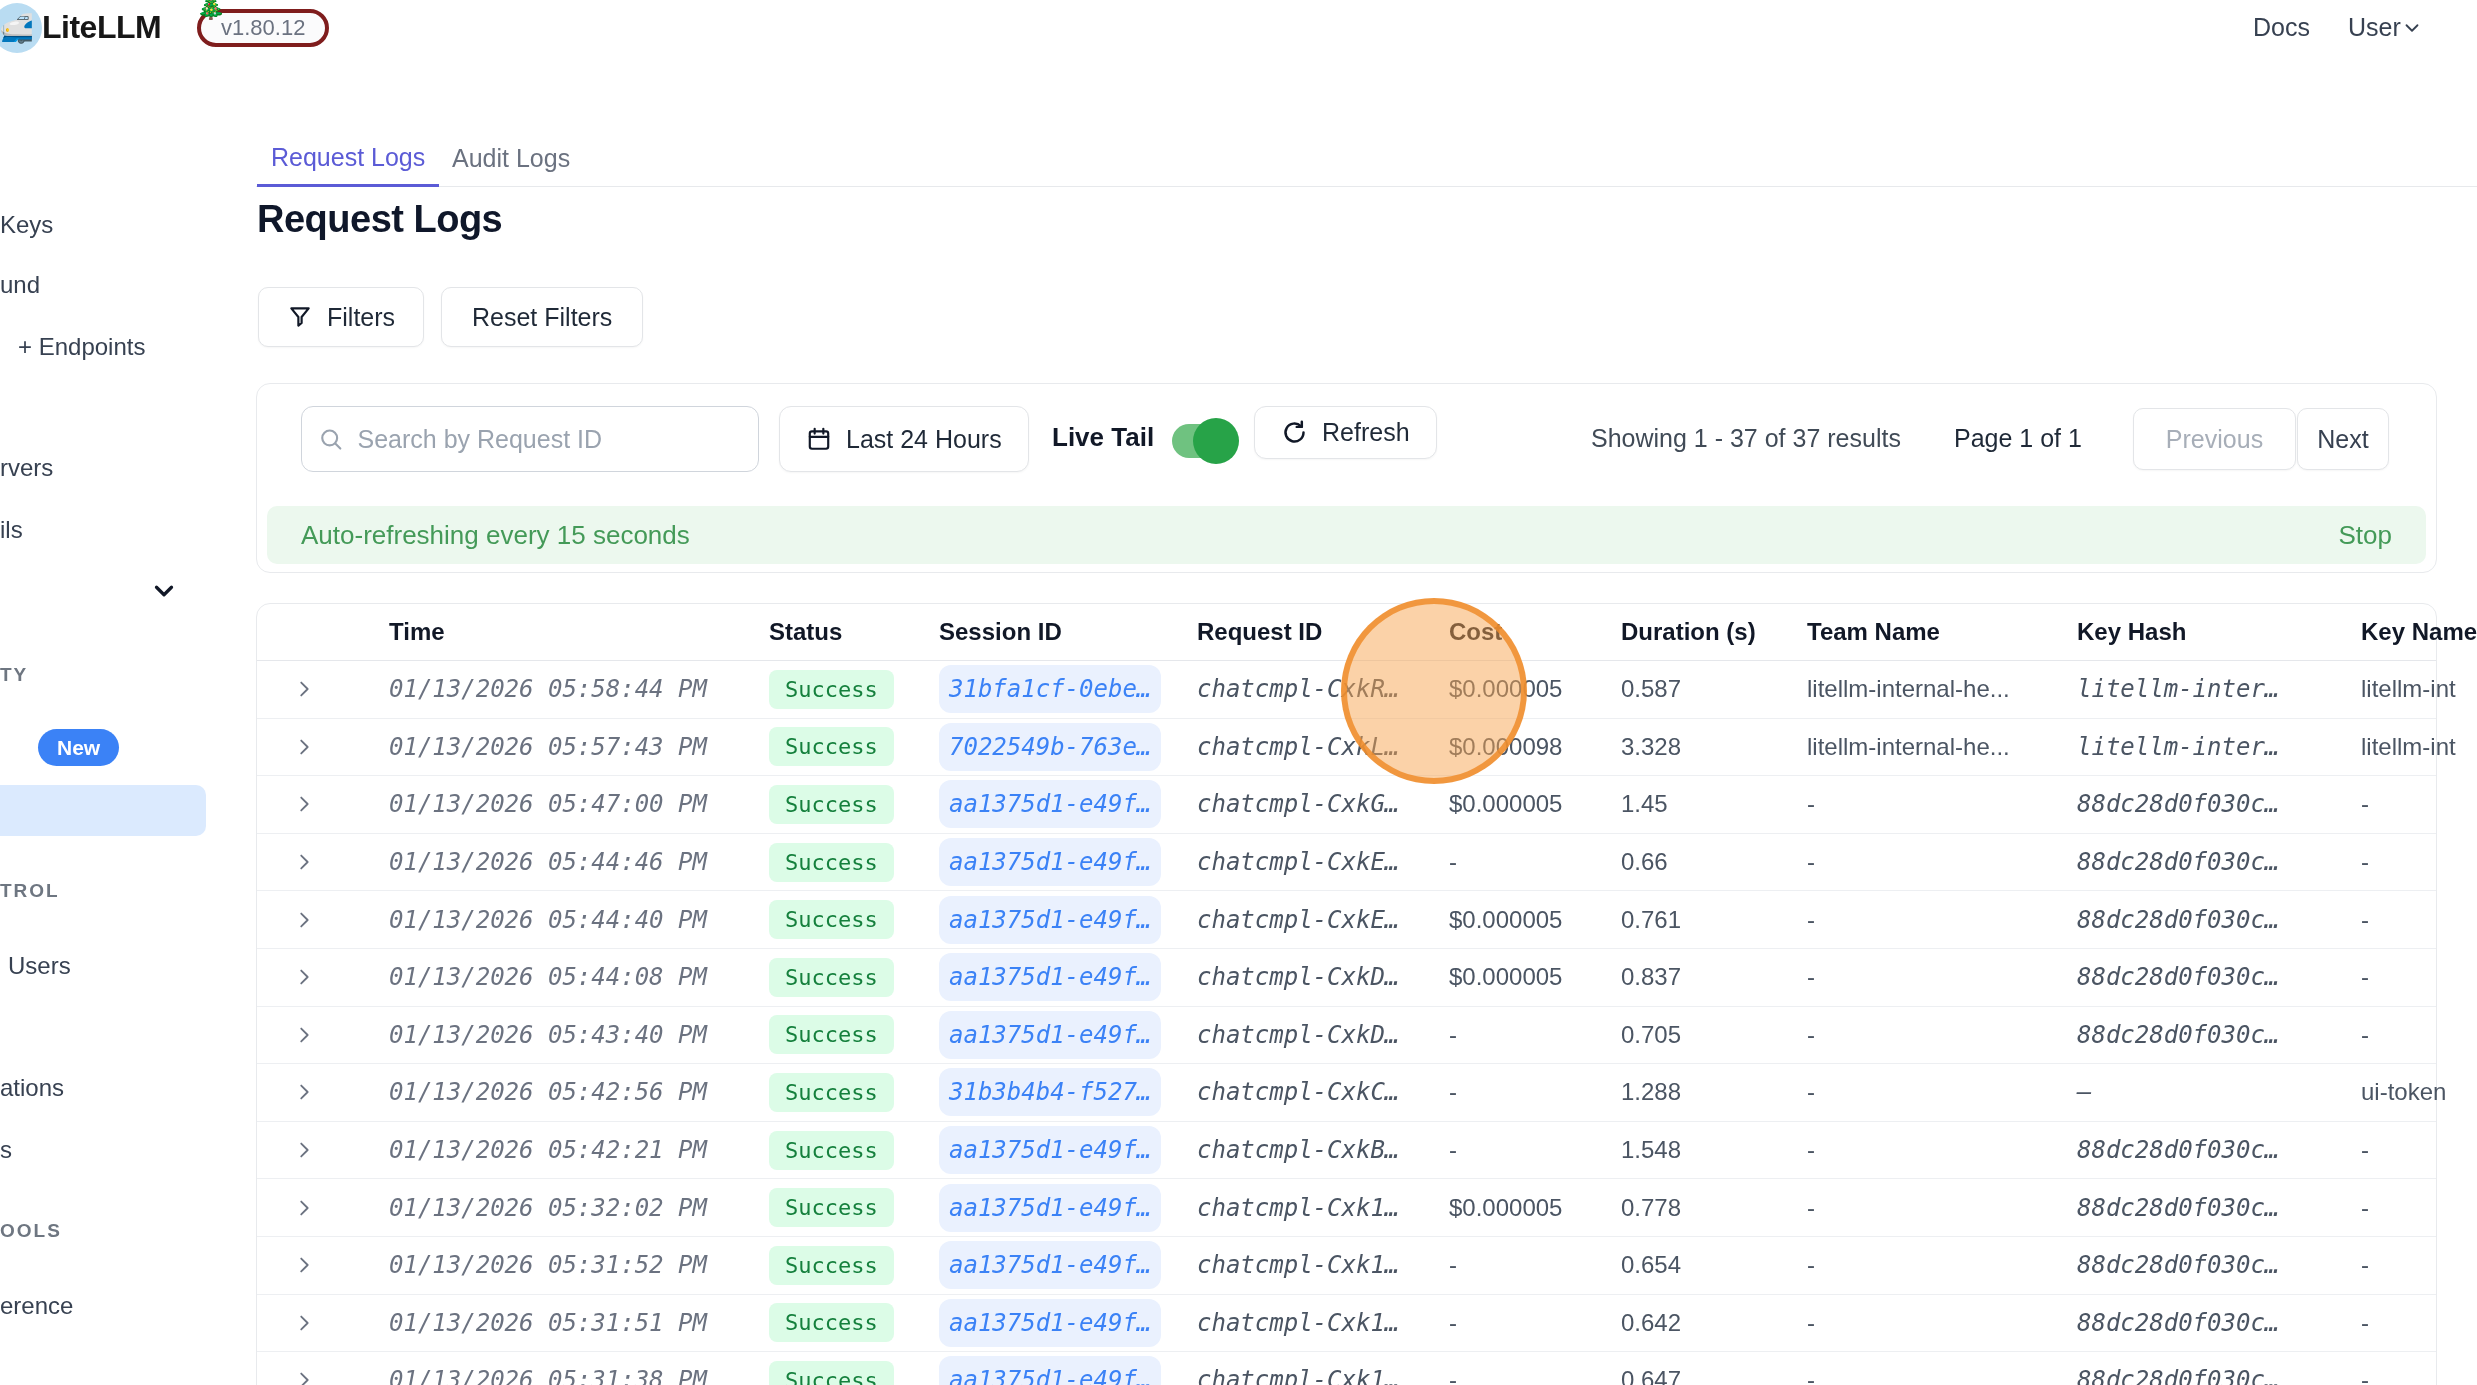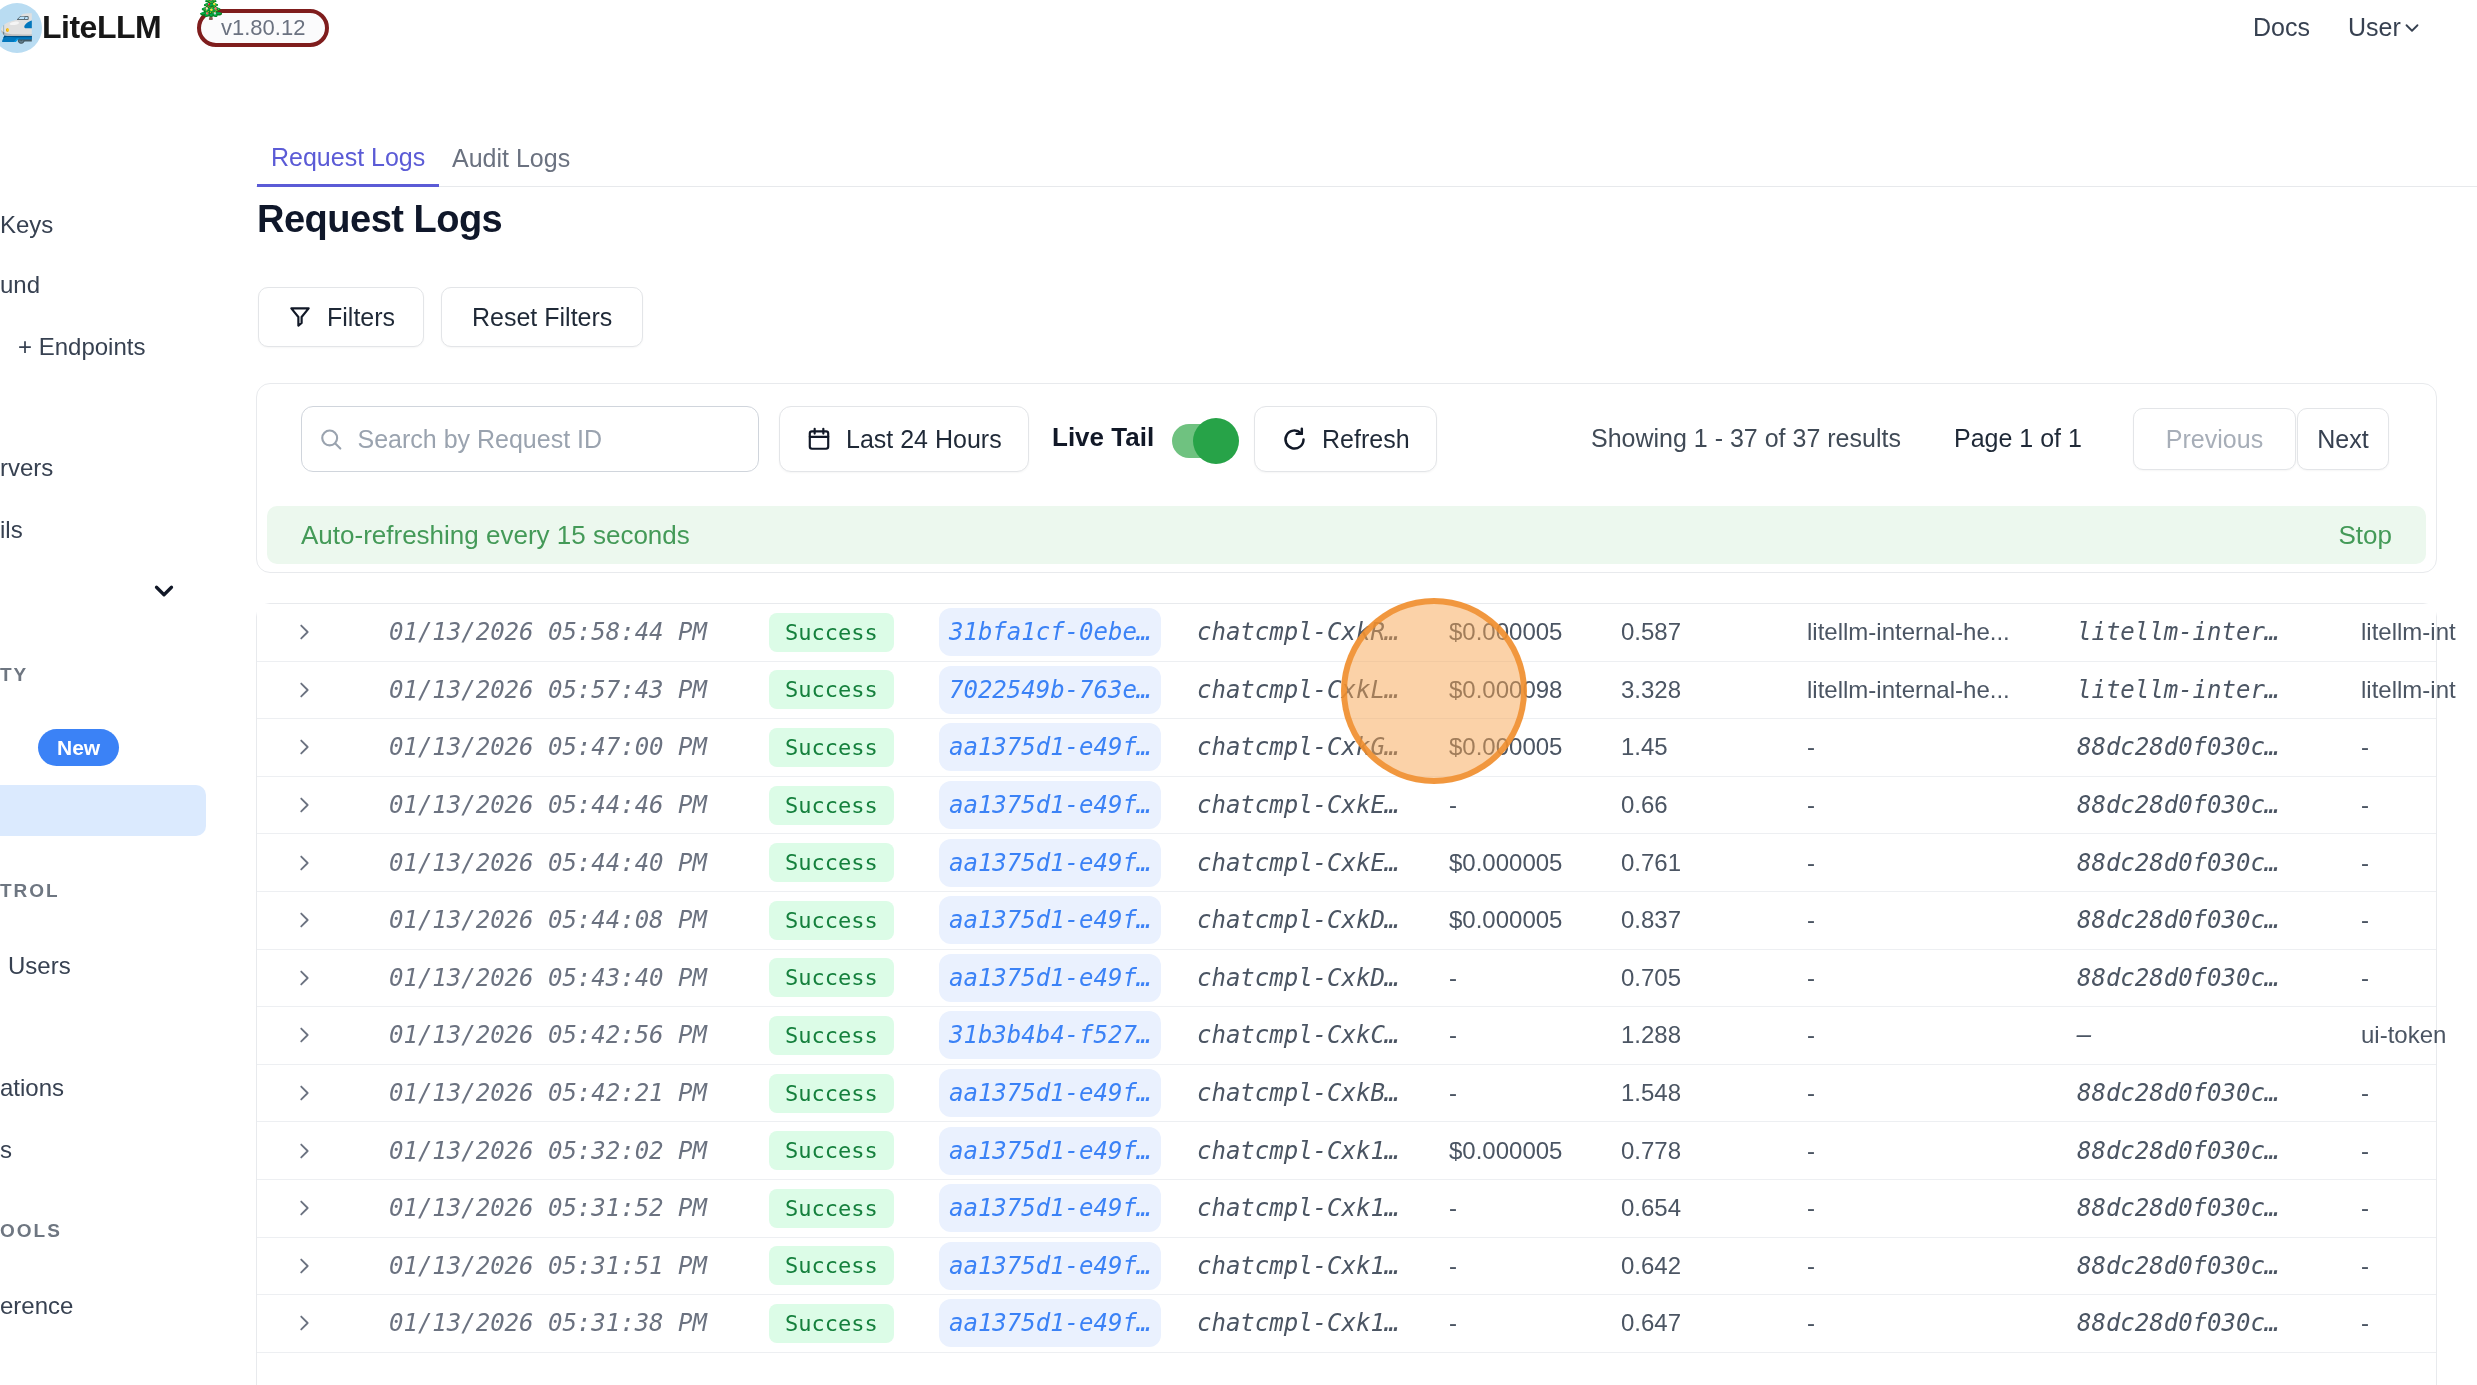--- a/index.html
+++ b/index.html
@@ -68,21 +68,21 @@
   #search-box { position:absolute; left:44px; top:22px; width:458px; height:66px; border:1.5px solid #d0d5dc;
     border-radius:12px; display:flex; align-items:center; padding:0 16px; gap:12px; background:#fff; }
   #search-input { border:none; outline:none; font-size:25px; color:#374151; width:100%; background:transparent;
     font-family:"Liberation Sans", sans-serif; }
   #search-input::placeholder { color:#9aa3af; }
   #time-range-btn { position:absolute; left:522px; top:22px; height:66px; padding:0 26px; border-radius:12px; }
   #live-tail-label { position:absolute; left:795px; top:38px; font-size:26px; font-weight:600; color:#111827; }
   #live-tail-toggle { position:absolute; left:915px; top:40px; width:62px; height:34px; background:#6fc280;
     border-radius:17px; cursor:pointer; }
   #live-tail-knob { position:absolute; right:-5px; top:-6px; width:46px; height:46px; border-radius:50%; background:#27a348; }
-  #refresh-btn { position:absolute; left:997px; top:22px; height:66px; padding:0 26px; border-radius:12px; }
+  #refresh-btn { position:absolute; left:997px; top:22px; height:53px; padding:0 26px; border-radius:12px; }
   #showing-text { position:absolute; left:1334px; top:40px; font-size:25px; color:#414b57; }
   #page-info { position:absolute; left:1697px; top:40px; font-size:25px; font-weight:500; color:#1f2937; }
   #prev-btn { position:absolute; left:1876px; top:24px; width:163px; height:62px; color:#a7aeb8; font-weight:400; }
   #next-btn { position:absolute; left:2040px; top:24px; width:92px; height:62px; color:#374151; font-weight:400; }
 
   
   #banner { position:absolute; left:10px; top:122px; width:2159px; height:58px; background:#ecf8ee; border-radius:10px;
     display:flex; align-items:center; justify-content:space-between; padding:0 34px; }
   #banner-message { font-size:26px; color:#449a58; }
   #banner-stop { font-size:26px; color:#449a58; cursor:pointer; }
@@ -208,20 +208,32 @@
     <button class="btn" id="prev-btn">Previous</button>
     <button class="btn" id="next-btn">Next</button>
 
     <div id="banner">
       <span id="banner-message">Auto-refreshing every 15 seconds</span>
       <span id="banner-stop">Stop</span>
     </div>
   </div>
 
   <div id="card-table">
+    <div id="table-header">
+        <div class="th"></div>
+        <div class="th">Time</div>
+        <div class="th">Status</div>
+        <div class="th">Session ID</div>
+        <div class="th">Request ID</div>
+        <div class="th">Cost</div>
+        <div class="th">Duration (s)</div>
+        <div class="th">Team Name</div>
+        <div class="th">Key Hash</div>
+        <div class="th">Key Name</div>
+      </div>
     <div id="table-body">
         <div class="tr">
     <div class="td c-expand">
       <svg width="22" height="22" viewBox="0 0 24 24" fill="none" stroke="#6b7280" stroke-width="2" stroke-linecap="round" stroke-linejoin="round">
               <polyline points="9 5 16 12 9 19"></polyline>
             </svg>
     </div>
     <div class="td cell-time mono">01/13/2026 05:58:44 PM</div>
     <div class="td"><span class="badge-success">Success</span></div>
     <div class="td"><span class="session-link mono">31bfa1cf-0ebe…</span></div>

